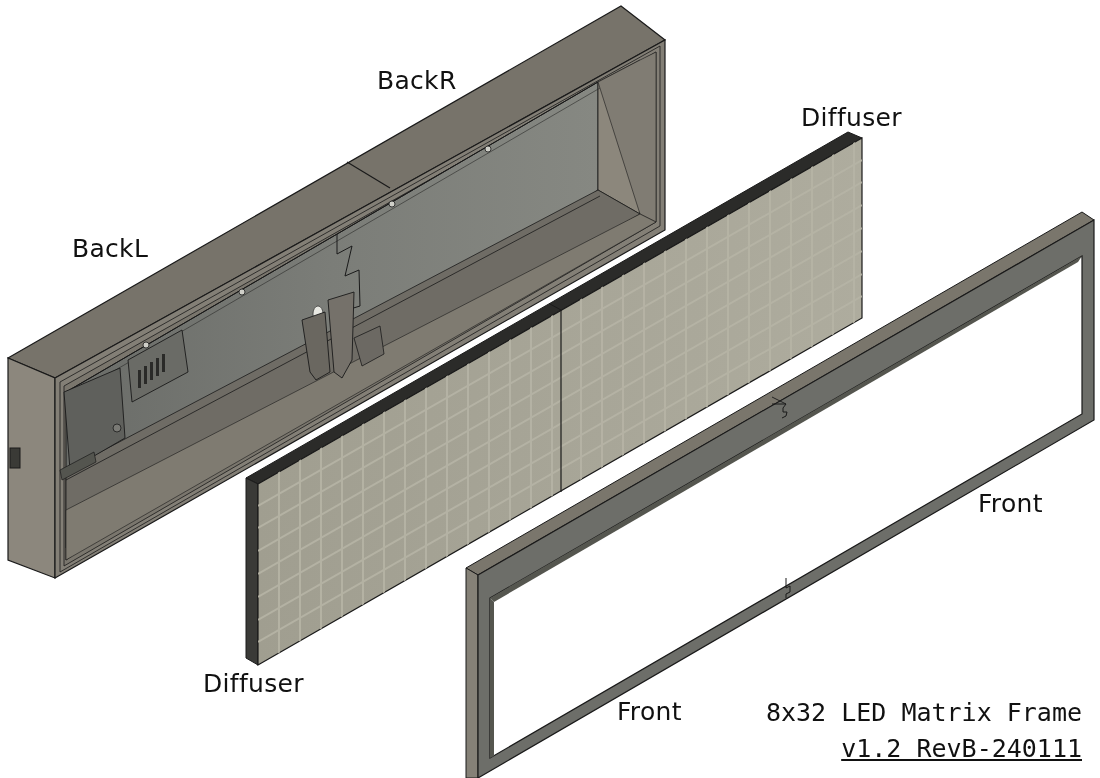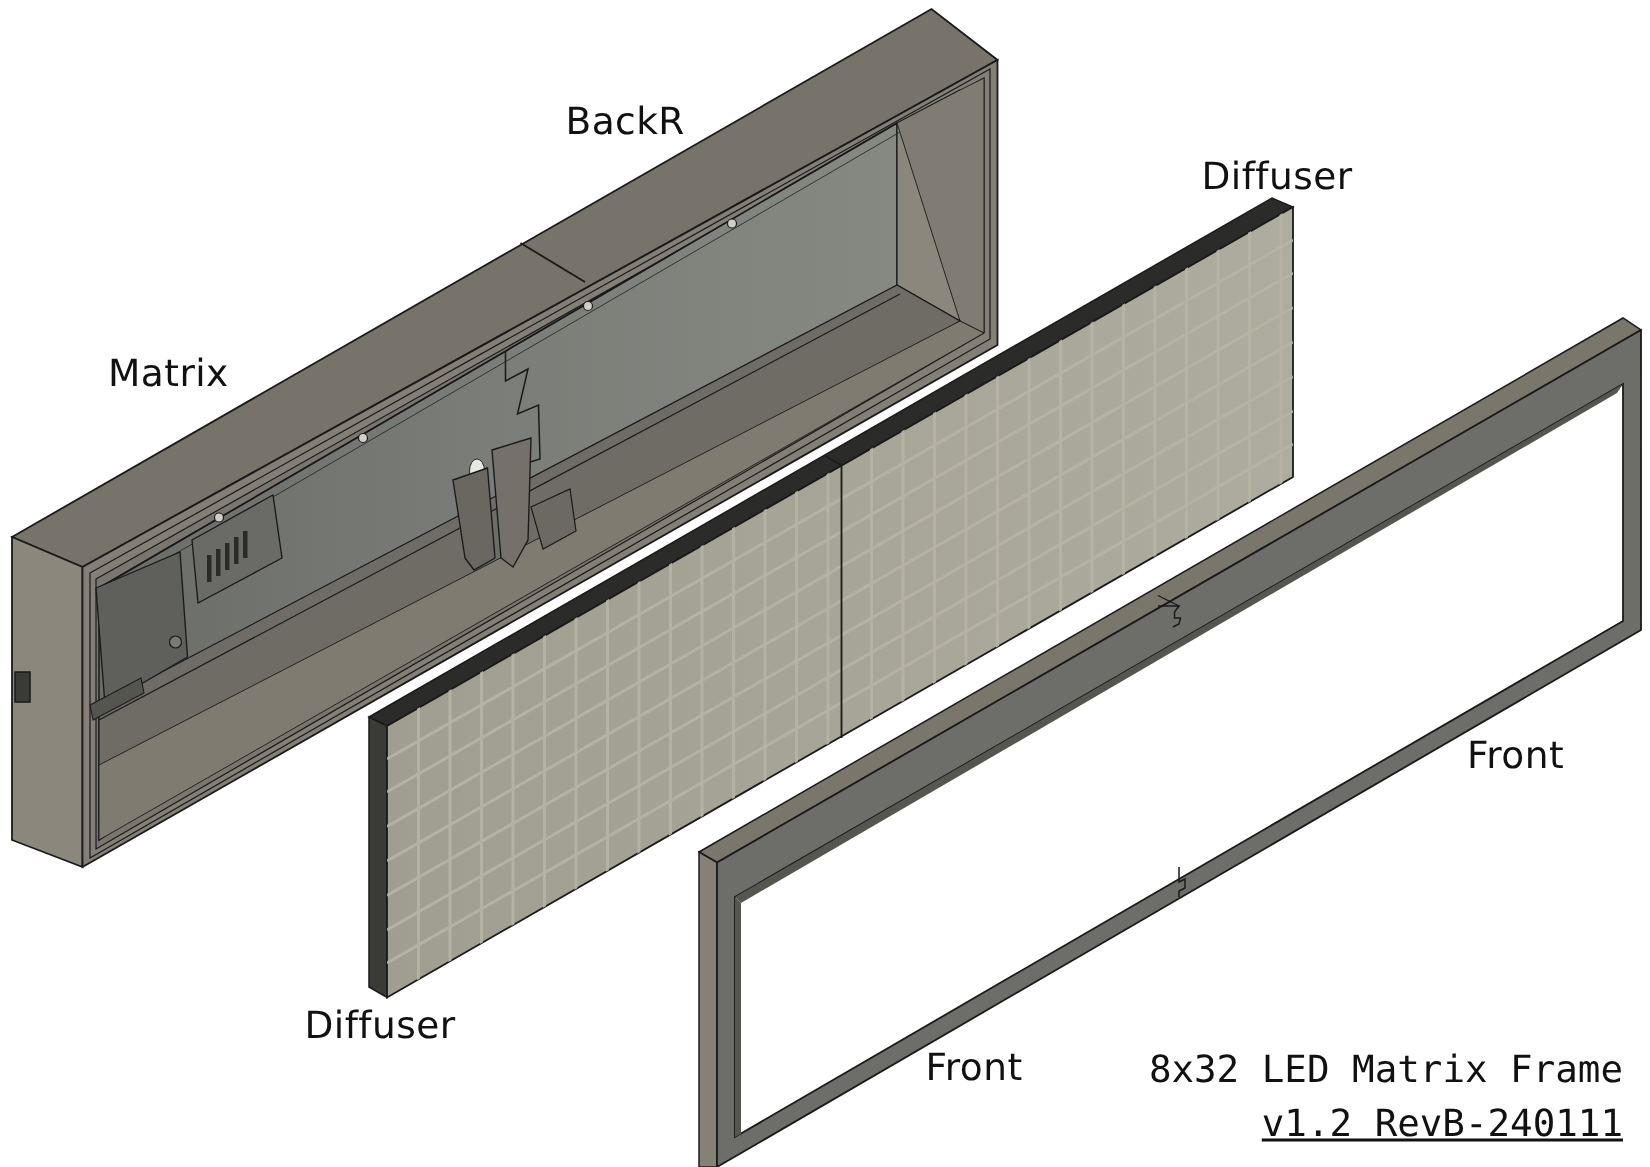--- a/index.html
+++ b/index.html
@@ -153,20 +153,20 @@
     <polygon points="490,598 1082,256 1078,262 494,602" fill="#55564f"></polygon>
     <polygon points="490,598 494,602 494,756 490,758" fill="#55564f"></polygon>
 
     <polyline points="772,404 786,404 783,408 783,412 787,412 786,416 782,418" fill="none" stroke="#1a1a1a" stroke-width="1"></polyline>
     <line x1="772" y1="397" x2="786" y2="404" stroke="#1a1a1a" stroke-width="0.9"></line>
     <polyline points="786,578 786,588 790,586 790,592 786,594 786,598" fill="none" stroke="#1a1a1a" stroke-width="1"></polyline>
   </g>
 </svg>
 
 <div class="label" style="left:377px; top:66px;">BackR</div>
-<div class="label" style="left:72px; top:234px;">Matrix</div>
+<div class="label" style="left:72px; top:234px;">BackL</div>
 <div class="label" style="left:801px; top:103px;">Diffuser</div>
 <div class="label" style="left:203px; top:669px;">Diffuser</div>
 <div class="label" style="left:978px; top:489px;">Front</div>
 <div class="label" style="left:617px; top:697px;">Front</div>
 
 <div class="title main">8x32 LED Matrix Frame</div>
 <div class="title sub">v1.2 RevB-240111</div>
 
 </body></html>

